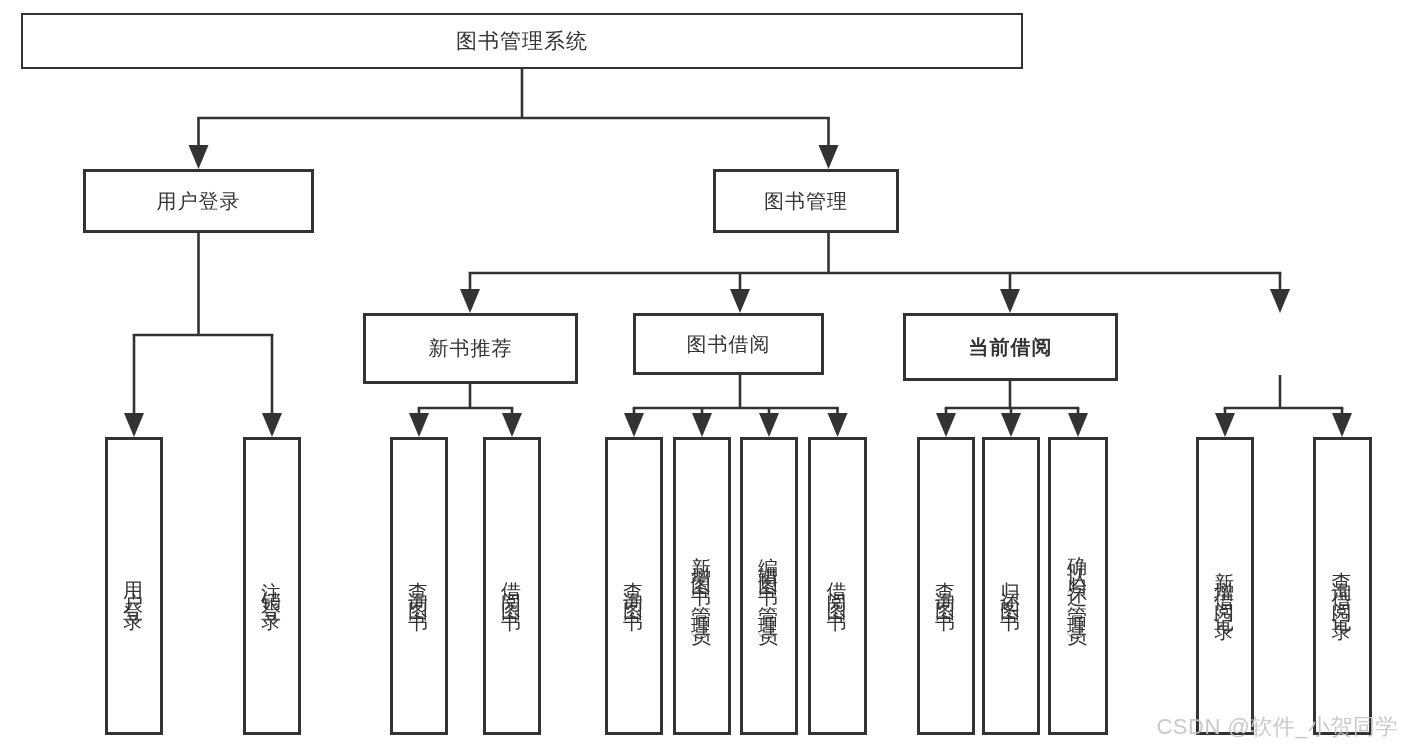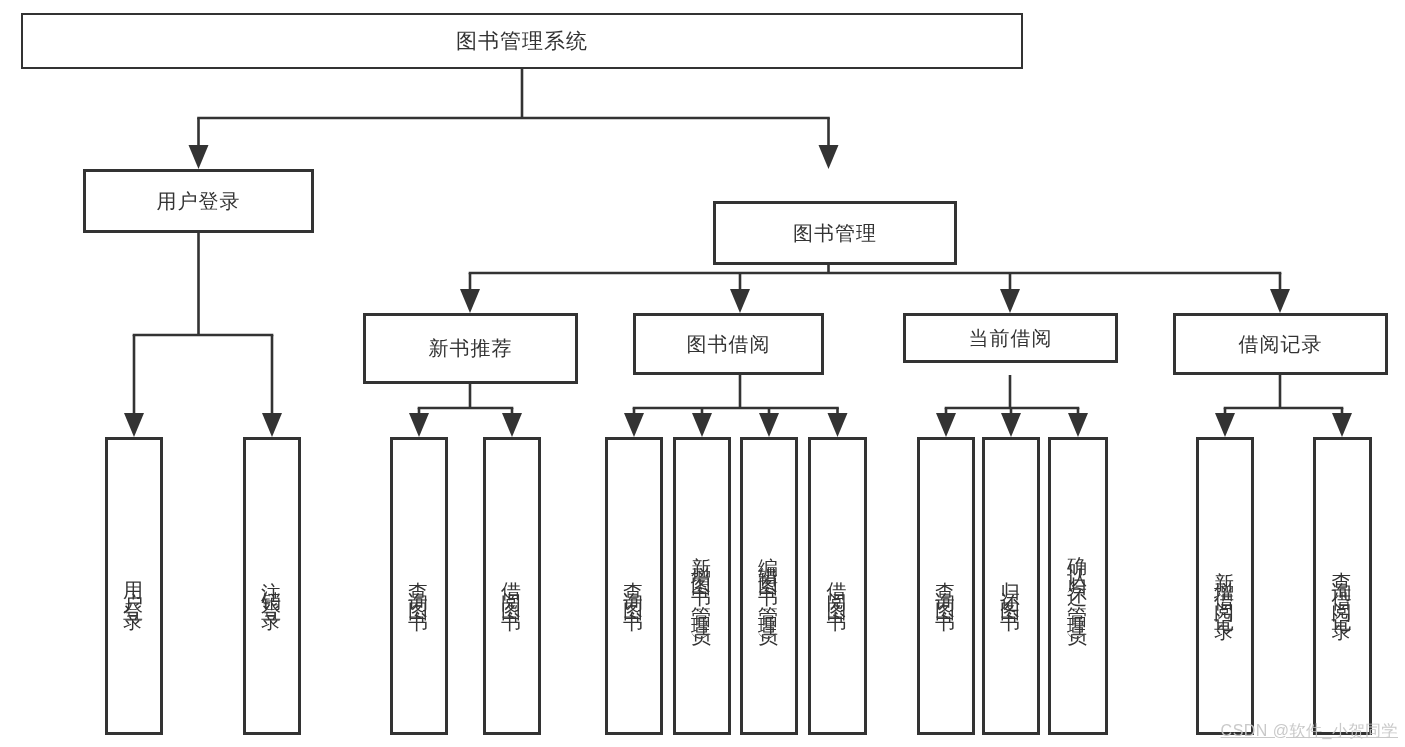--- a/index.html
+++ b/index.html
@@ -43,25 +43,24 @@
   .node.leaf {
     writing-mode: vertical-rl;
     text-orientation: mixed;
     letter-spacing: 10px;
     font-size: 20px;
   }
   .watermark {
     position: absolute;
     right: 7px;
     bottom: 5px;
-    font-size: 16px;
+    font-size: 22px;
     letter-spacing: 0.5px;
     color: rgba(198, 198, 198, 0.95);
     white-space: nowrap;
-    text-decoration: underline;
   }
 </style>
 </head>
 <body>
 
 <div class="stage">
 
   <svg class="connectors" viewBox="0 0 1405 747">
 
     <line x1="522" y1="69" x2="522" y2="118"></line>
@@ -120,26 +119,25 @@
     <line x1="1223.7" y1="408" x2="1343.3" y2="408"></line>
     <line x1="1225" y1="408" x2="1225" y2="418"></line>
     <line x1="1342" y1="408" x2="1342" y2="418"></line>
     <polygon points="1215,413 1235,413 1225,437"></polygon>
     <polygon points="1332,413 1352,413 1342,437"></polygon>
   </svg>
 
   <div class="node root" style="left:21px; top:13px; width:1002px; height:56px;">图书管理系统</div>
 
   <div class="node" style="left:83px; top:169px; width:231px; height:64px;">用户登录</div>
-  <div class="node" style="left:713px; top:169px; width:244px; height:64px;margin-top:32px;">图书管理</div>
+  <div class="node" style="left:713px; top:169px; width:186px; height:64px;">图书管理</div>
 
   <div class="node" style="left:363px; top:313px; width:215px; height:71px;">新书推荐</div>
   <div class="node" style="left:633px; top:313px; width:191px; height:62px;">图书借阅</div>
-  <div class="node" style="left:903px; top:313px; width:215px; height:50px;">当前借阅</div>
-  <div class="node" style="left:1173px; top:313px; width:215px; height:62px;">借阅记录</div>
+  <div class="node" style="left:903px; top:313px; width:215px; height:68px;font-weight:bold;">当前借阅</div>
 
   <div class="node leaf" style="left:105px; top:437px; width:58px; height:298px;">用户登录</div>
   <div class="node leaf" style="left:243px; top:437px; width:58px; height:298px;">注销登录</div>
 
   <div class="node leaf" style="left:390px; top:437px; width:58px; height:298px;">查询图书</div>
   <div class="node leaf" style="left:483px; top:437px; width:58px; height:298px;">借阅图书</div>
 
   <div class="node leaf" style="left:605px; top:437px; width:58px; height:298px;">查询图书</div>
   <div class="node leaf" style="left:673px; top:437px; width:58px; height:298px;">新增图书（管理员）</div>
   <div class="node leaf" style="left:740px; top:437px; width:58px; height:298px;">编辑图书（管理员）</div>

